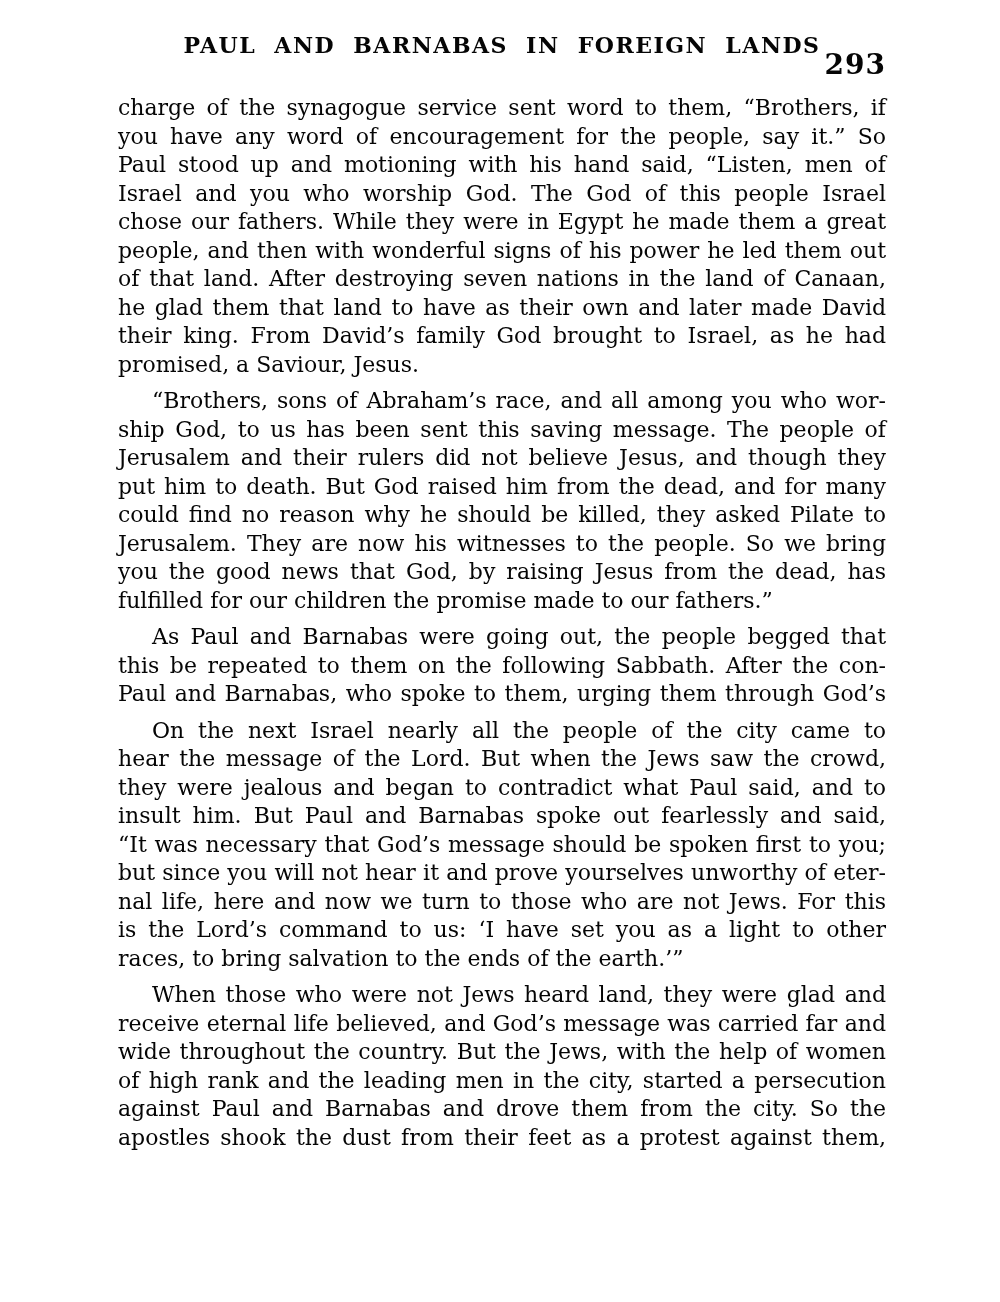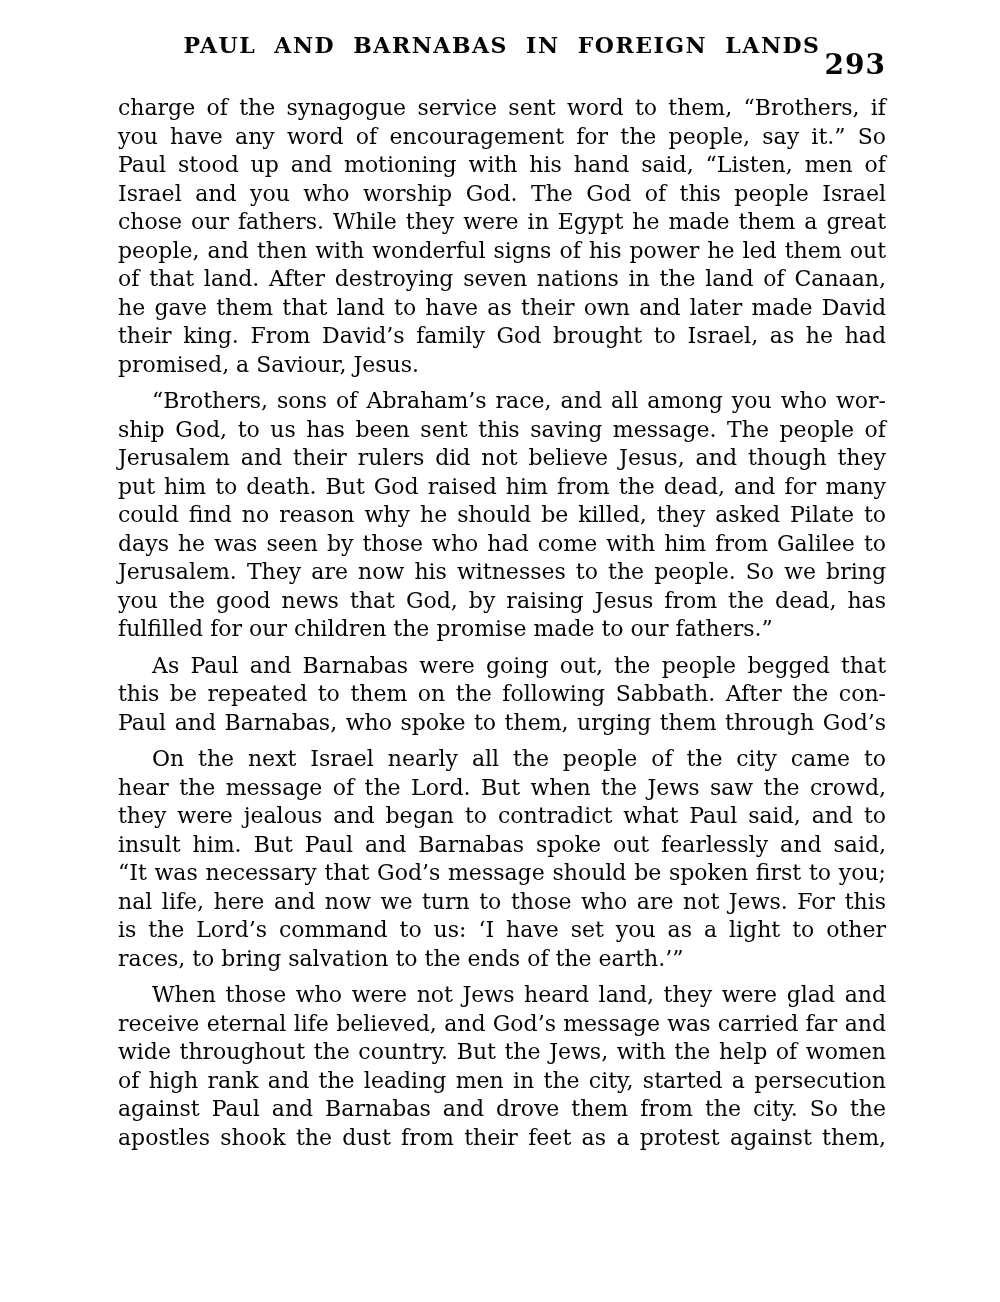--- a/index.html
+++ b/index.html
@@ -72,46 +72,46 @@
   </div>
   <div class="page-body" id="page-body">
       <div class="paragraph">
         <div class="line">charge of the synagogue service sent word to them, “Brothers, if</div>
         <div class="line">you have any word of encouragement for the people, say it.”  So</div>
         <div class="line">Paul stood up and motioning with his hand said, “Listen, men of</div>
         <div class="line">Israel and you who worship God.  The God of this people Israel</div>
         <div class="line">chose our fathers.  While they were in Egypt he made them a great</div>
         <div class="line">people, and then with wonderful signs of his power he led them out</div>
         <div class="line">of that land.  After destroying seven nations in the land of Canaan,</div>
-        <div class="line">he gave them that land to have as their own and later made David</div>
+        <div class="line">he glad them that land to have as their own and later made David</div>
         <div class="line">their king.  From David’s family God brought to Israel, as he had</div>
         <div class="line lastline">promised, a Saviour, Jesus.</div>
       </div>
       <div class="paragraph">
         <div class="line indent">“Brothers, sons of Abraham’s race, and all among you who wor-</div>
         <div class="line">ship God, to us has been sent this saving message.  The people of</div>
         <div class="line">Jerusalem and their rulers did not believe Jesus, and though they</div>
         <div class="line">put him to death.  But God raised him from the dead, and for many</div>
         <div class="line">could find no reason why he should be killed, they asked Pilate to</div>
-        <div class="line">days he was seen by those who had come with him from Galilee to</div>
         <div class="line">Jerusalem.  They are now his witnesses to the people.  So we bring</div>
         <div class="line">you the good news that God, by raising Jesus from the dead, has</div>
         <div class="line lastline">fulfilled for our children the promise made to our fathers.”</div>
       </div>
       <div class="paragraph">
         <div class="line indent">As Paul and Barnabas were going out, the people begged that</div>
         <div class="line">this be repeated to them on the following Sabbath.  After the con-</div>
         <div class="line">Paul and Barnabas, who spoke to them, urging them through God’s</div>
       </div>
       <div class="paragraph">
         <div class="line indent">On the next Israel nearly all the people of the city came to</div>
         <div class="line">hear the message of the Lord.  But when the Jews saw the crowd,</div>
         <div class="line">they were jealous and began to contradict what Paul said, and to</div>
         <div class="line">insult him.  But Paul and Barnabas spoke out fearlessly and said,</div>
         <div class="line">“It was necessary that God’s message should be spoken first to you;</div>
+        <div class="line">but since you will not hear it and prove yourselves unworthy of eter-</div>
         <div class="line">nal life, here and now we turn to those who are not Jews.  For this</div>
         <div class="line">is the Lord’s command to us: ‘I have set you as a light to other</div>
         <div class="line lastline">races, to bring salvation to the ends of the earth.’”</div>
       </div>
       <div class="paragraph">
         <div class="line indent">When those who were not Jews heard land, they were glad and</div>
         <div class="line">receive eternal life believed, and God’s message was carried far and</div>
         <div class="line">wide throughout the country.  But the Jews, with the help of women</div>
         <div class="line">of high rank and the leading men in the city, started a persecution</div>
         <div class="line">against Paul and Barnabas and drove them from the city.  So the</div>

